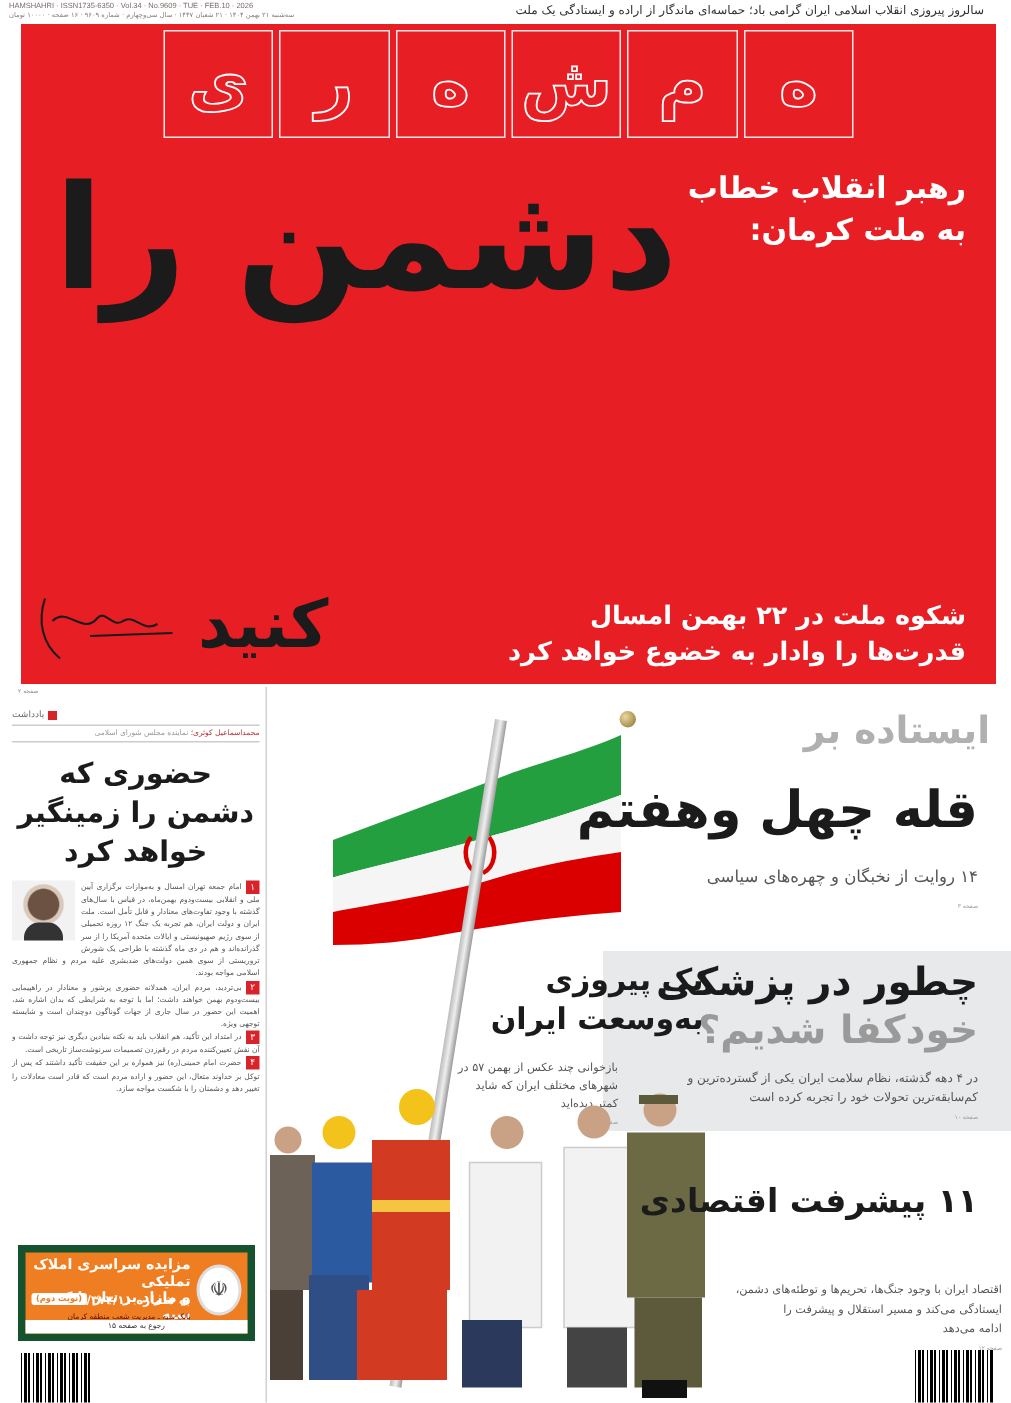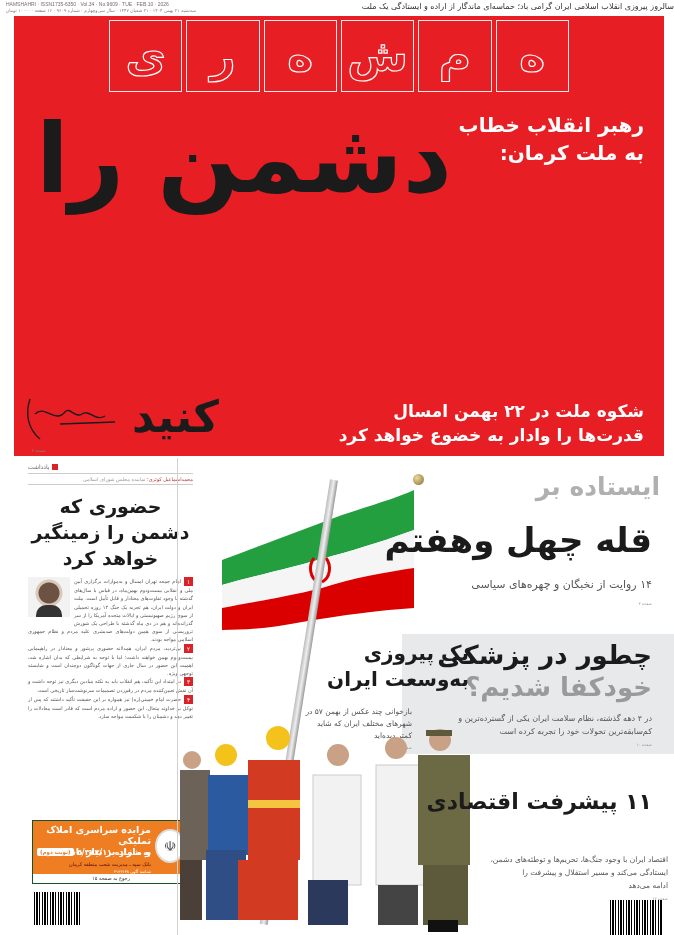--- a/index.html
+++ b/index.html
@@ -8,21 +8,21 @@
     background: #ffffff;
     font-family: "DejaVu Sans", sans-serif;
     position: relative;
     direction: ltr;
   }
 
   
   .top-strip { position: absolute; left: 0; top: 0; width: 674px; height: 16px; background: #fff; }
   .issn { position: absolute; left: 6px; top: 1px; font-size: 5px; color: #7a6a6a; font-family: "Liberation Sans", sans-serif; }
   .date-line { position: absolute; left: 6px; top: 8px; font-size: 4.5px; color: #8a7a7a; direction: rtl; white-space: nowrap; }
-  .slogan { position: absolute; right: 0; top: 2px; font-size: 8px; color: #333; direction: rtl; white-space: nowrap; }
+  .slogan { position: absolute; right: 18px; top: 2px; font-size: 8px; color: #333; direction: rtl; white-space: nowrap; }
 
   
   .red-block {
     position: absolute; left: 14px; top: 16px; width: 650px; height: 440px;
     background: #e81e25;
     overflow: hidden;
   }
   .logo {
     position: absolute; left: 95px; top: 4px; width: 460px; height: 72px;
     display: flex; gap: 4px; justify-content: center;
@@ -57,38 +57,38 @@
   }
   .signature {
     position: absolute; left: 6px; top: 378px; width: 100px; height: 50px;
   }
   .subtitle {
     position: absolute; right: 20px; top: 383px; text-align: right;
     color: #fff; font-weight: bold; font-size: 17px; line-height: 24px; direction: rtl;
   }
 
   
-  .left-col { position: absolute; left: 8px; top: 448px; width: 165px; height: 477px; margin-left: 20px; }
+  .left-col { position: absolute; left: 8px; top: 458px; width: 165px; height: 477px; }
   .page-ref-top { font-size: 4px; color: #888; margin-left: 4px; }
   .section-tag { display: flex; justify-content: flex-end; align-items: center; gap: 3px; margin-top: 10px; font-size: 6px; color: #666; direction: rtl; }
   .section-tag .sq { width: 6px; height: 6px; background: #d8232a; }
   .byline { border-top: 1px solid #ccc; border-bottom: 1px solid #ccc; font-size: 5px; color: #b33; padding: 2px 0; direction: rtl; margin-top: 3px; }
   .byline .role { color: #999; }
   .op-title { font-weight: bold; font-size: 19px; line-height: 26px; color: #1b1b1b; direction: rtl; text-align: center; margin: 8px 0 6px; }
   .op-body { position: relative; font-size: 5px; line-height: 8.2px; color: #555; direction: rtl; text-align: justify; }
   .author-photo {
     float: left; width: 42px; height: 40px; margin: 0 4px 2px 0;
     background: radial-gradient(circle at 50% 40%, #6b5243 0 10px, #d9c9bb 11px 13px, #f2f2f2 14px);
     position: relative; overflow: hidden;
   }
   .author-photo::after { content: ""; position: absolute; left: 8px; bottom: -6px; width: 26px; height: 18px; background: #333; border-radius: 10px 10px 0 0; }
   .num-box { display: inline-block; width: 9px; height: 9px; background: #d8232a; color: #fff; font-size: 6px; text-align: center; line-height: 9px; margin-left: 3px; vertical-align: middle; }
   .ad-box {
     position: absolute; left: 4px; top: 372px; width: 158px; height: 64px;
-    background: #ef7d22; border: 1px solid #14532d;
+    background: #ef7d22; border: 5px solid #14532d;
   }
   .ad-title { position: absolute; right: 38px; top: 3px; font-weight: bold; font-size: 9.5px; line-height: 11px; color: #fff; direction: rtl; text-align: right; }
   .ad-num { position: absolute; right: 38px; top: 27px; font-weight: bold; font-size: 8px; color: #fff; direction: rtl; }
   .ad-round { position: absolute; left: 4px; top: 27px; background: #fff; color: #ef7d22; font-size: 5.5px; padding: 1px 3px; border-radius: 2px; font-weight: bold; direction: rtl; }
   .ad-bank { position: absolute; right: 38px; top: 40px; font-size: 5px; color: #5a0a0a; direction: rtl; }
   .ad-code { position: absolute; right: 38px; top: 48px; font-size: 4px; color: #fff; direction: rtl; }
   .ad-logo { position: absolute; right: 4px; top: 8px; width: 30px; height: 34px; background: #fff; border-radius: 50%; border: 2px solid #ddd; display:flex; align-items:center; justify-content:center; color:#555; font-size: 14px; }
   .ad-footer { position: absolute; left: 0; bottom: 0; width: 100%; height: 9px; background: #fff; font-size: 5px; text-align: center; color: #333; direction: rtl; line-height: 9px; }
   .barcode { position: absolute; left: 6px; top: 444px; width: 46px; height: 33px;
     background: repeating-linear-gradient(90deg, #000 0 1px, #fff 1px 2px, #000 2px 4px, #fff 4px 5px, #000 5px 6px, #fff 6px 8px);

